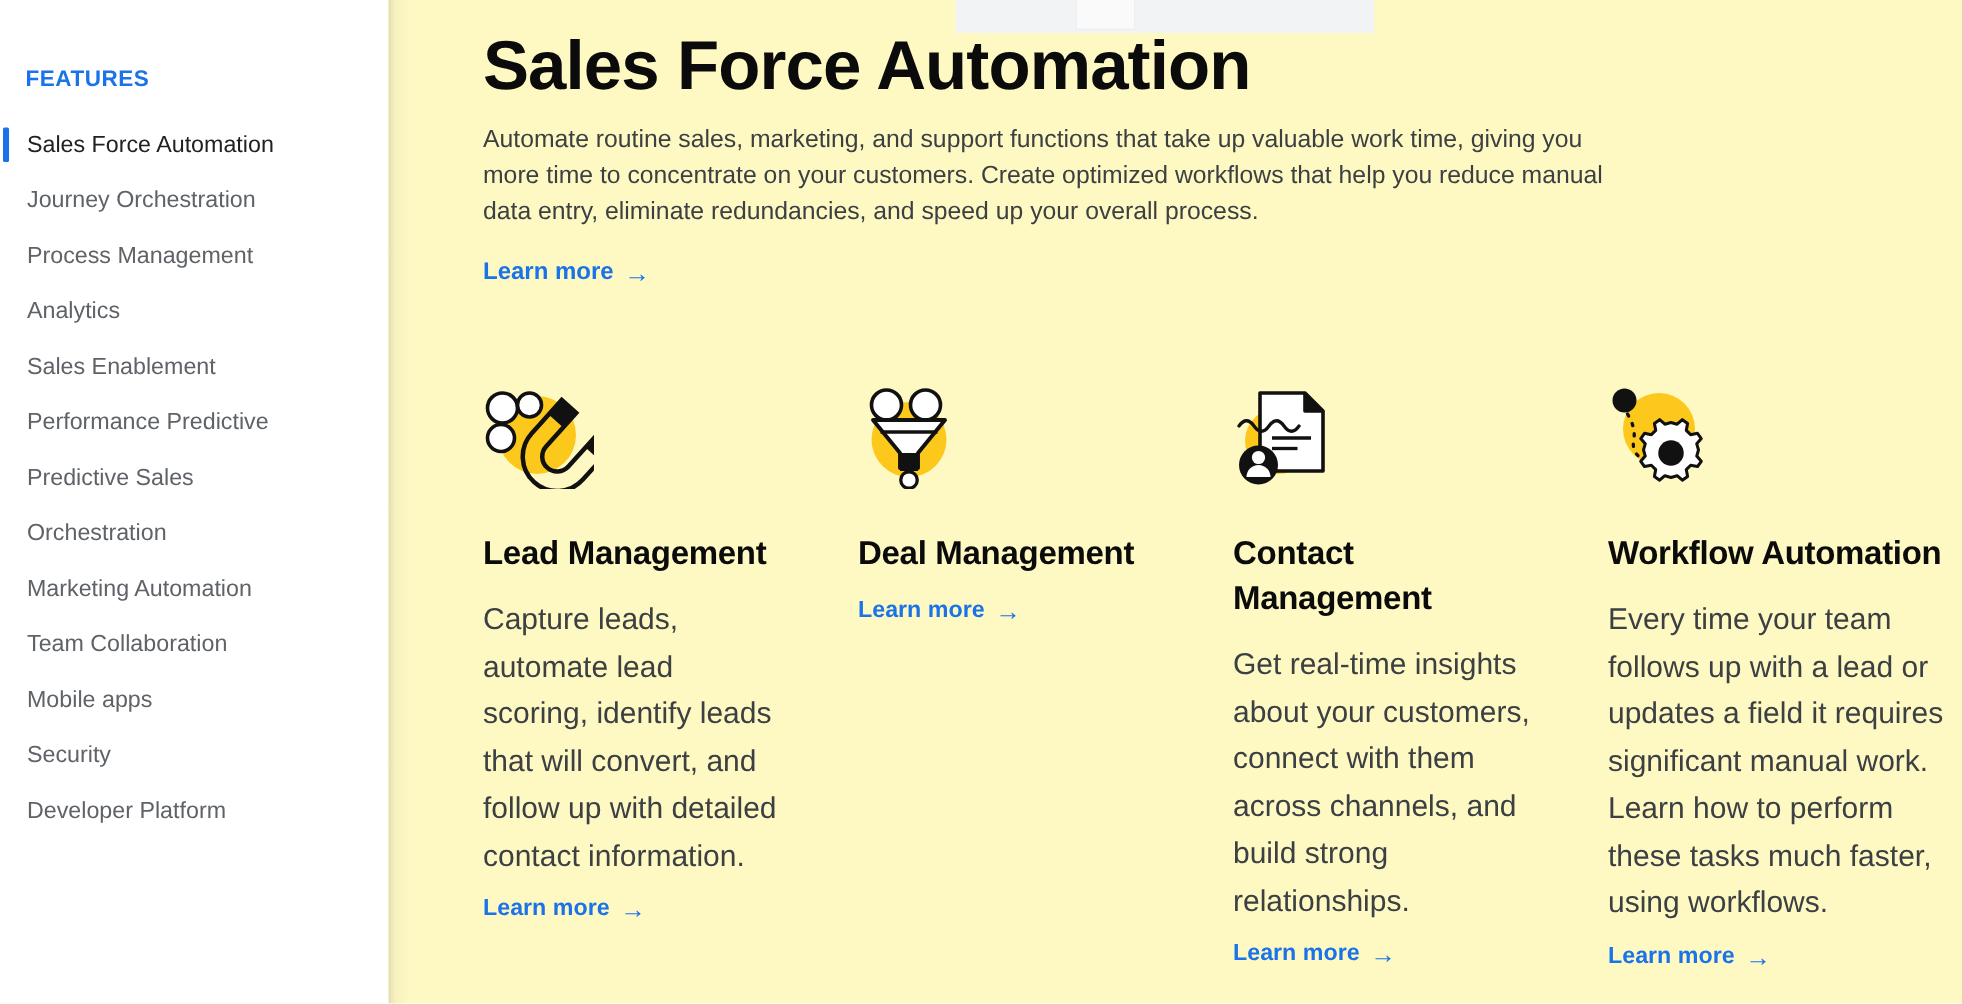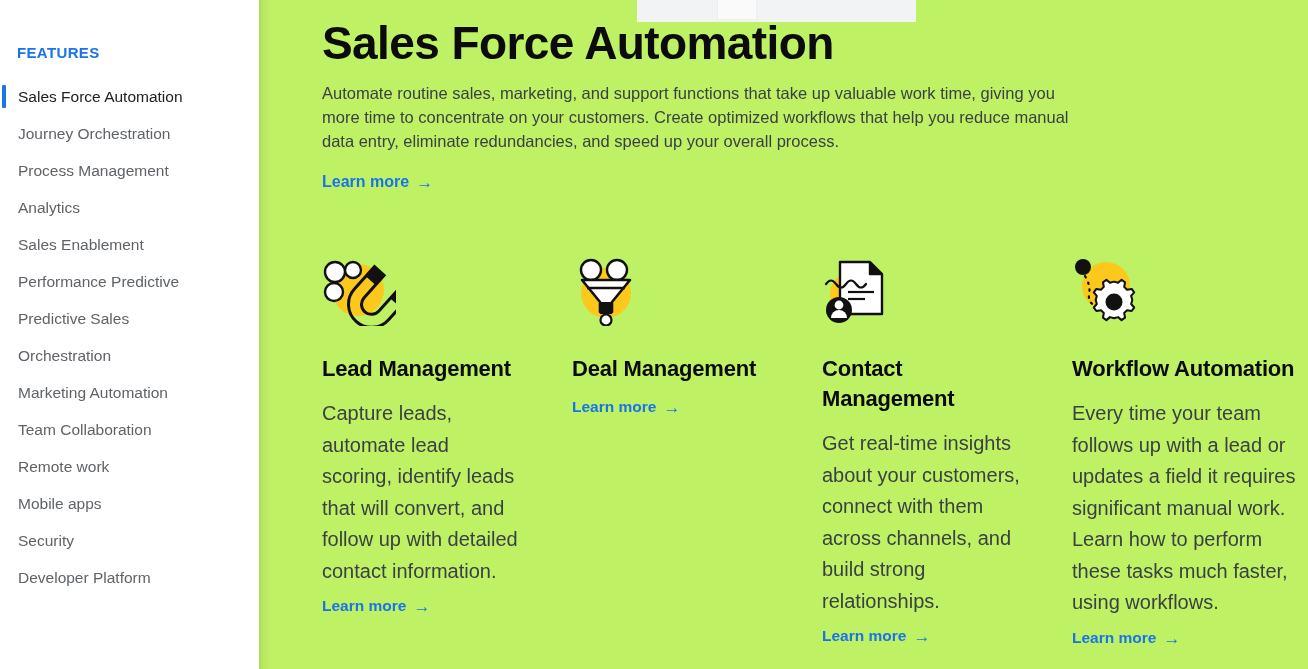--- a/index.html
+++ b/index.html
@@ -6,21 +6,21 @@
 
   html, body {
     width: 1308px;
     height: 669px;
     overflow: hidden;
     background: #ffffff;
     font-family: "Liberation Sans", sans-serif;
     -webkit-font-smoothing: antialiased;
   }
 
-  #page { position: relative; width: 1308px; height: 669px; background: #bef264; }
+  #page { position: relative; width: 1308px; height: 669px; background: #fef9c3; }
 
   
   .top-band {
     position: absolute;
     left: 637px; top: 0; width: 279px; height: 22px;
     background: #f1f3f4;
   }
   .top-band .inner {
     position: absolute; left: 80px; top: 0; width: 40px; height: 20px;
     background: #fafafa; border: 1px solid #eceff1; border-top: none;
@@ -140,23 +140,20 @@
         <div class="nav-item">
           <span>Orchestration</span>
         </div>
         <div class="nav-item">
           <span>Marketing Automation</span>
         </div>
         <div class="nav-item">
           <span>Team Collaboration</span>
         </div>
         <div class="nav-item">
-          <span>Remote work</span>
-        </div>
-        <div class="nav-item">
           <span>Mobile apps</span>
         </div>
         <div class="nav-item">
           <span>Security</span>
         </div>
         <div class="nav-item">
           <span>Developer Platform</span>
         </div>
       </div>
   </nav>

